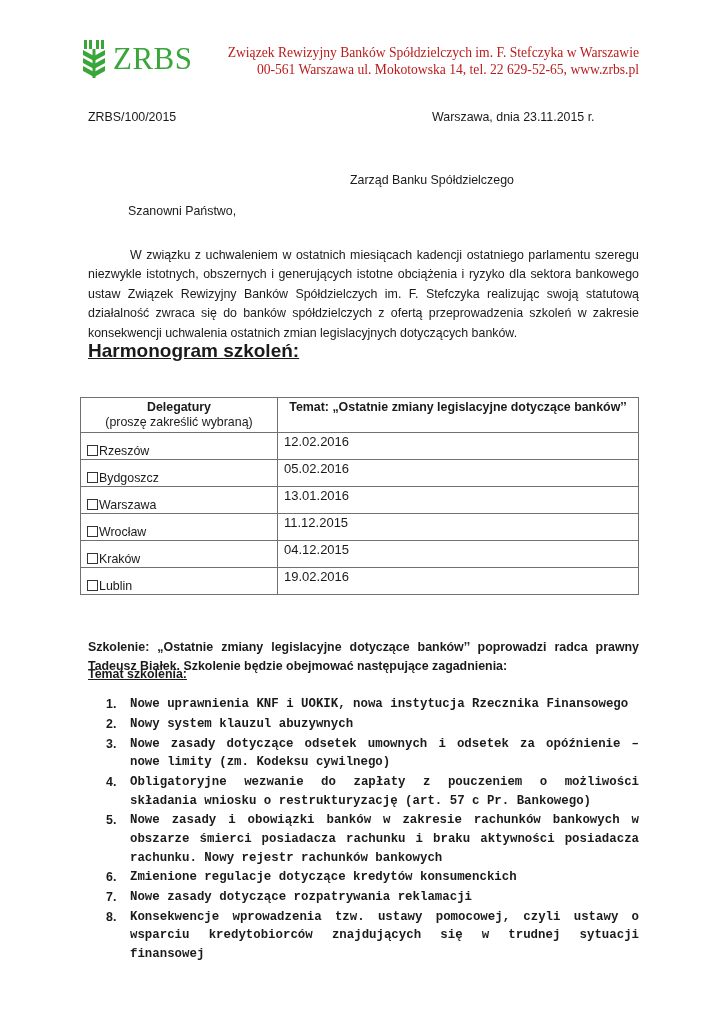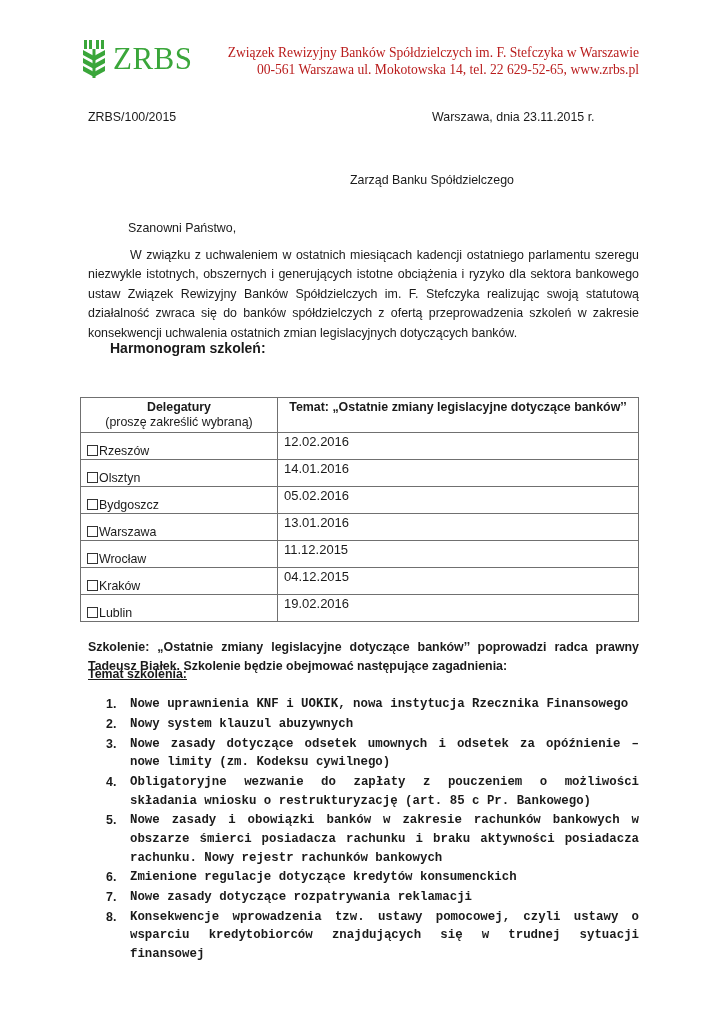--- a/index.html
+++ b/index.html
@@ -7,21 +7,21 @@
        font-family:"Liberation Sans",sans-serif;color:#1a1a1a;}
   .abs{position:absolute;}
   .logo{left:83px;top:40px;display:flex;align-items:center;}
   .logo-icon{width:22px;height:38px;}
   .logo-text{font-family:"Liberation Serif",serif;color:#3aa63a;font-size:31px;letter-spacing:0.5px;margin-left:8px;line-height:38px;}
   .org{right:86px;top:44px;text-align:right;font-family:"Liberation Serif",serif;font-size:13.6px;line-height:17px;color:#b91c1c;}
   .org div{white-space:nowrap;}
   .t{font-size:12.4px;line-height:18px;white-space:nowrap;}
   .para{left:88px;width:551px;top:246px;font-size:12.4px;line-height:19.4px;text-align:justify;}
   .para .ind{display:inline-block;width:42px;}
-  .h-sched{left:88px;top:340px;font-size:14px;font-weight:bold;margin-left:22px;}
+  .h-sched{left:88px;top:340px;font-size:19px;font-weight:bold;text-decoration:underline;}
   table.sched{position:absolute;left:80px;top:397px;width:559px;border-collapse:collapse;font-size:12.4px;}
   table.sched td,table.sched th{border:1.3px solid #707070;padding:0;}
   table.sched th{height:32px;font-weight:bold;vertical-align:top;padding-top:2px;line-height:15px;}
   table.sched th .sub{font-weight:normal;}
   table.sched th.c1{width:196px;}
   table.sched td{height:26px;position:relative;}
   .city{position:absolute;left:6px;bottom:1px;}
   .box{display:inline-block;width:9px;height:9px;border:1px solid #333;margin-right:1px;vertical-align:-1px;}
   .date{position:absolute;left:6px;top:1px;font-size:13px;}
   .temat-h{left:88px;top:621px;font-size:12.4px;font-weight:bold;text-decoration:underline;margin-top:46px;}
@@ -51,21 +51,21 @@
 </div>
 
 <div class="abs org">
   <div>Związek  Rewizyjny Banków Spółdzielczych im. F. Stefczyka w Warszawie</div>
   <div>00-561 Warszawa ul. Mokotowska 14, tel. 22 629-52-65, www.zrbs.pl</div>
 </div>
 
 <div class="abs t" style="left:88px;top:108px;">ZRBS/100/2015</div>
 <div class="abs t" style="left:432px;top:108px;">Warszawa, dnia 23.11.2015 r.</div>
 <div class="abs t" style="left:350px;top:171px;text-align:right;">Zarząd Banku Spółdzielczego</div>
-<div class="abs t" style="left:128px;top:202px;margin-top:17px;">Szanowni Państwo,</div>
+<div class="abs t" style="left:128px;top:202px;">Szanowni Państwo,</div>
 
 <div class="abs para"><span class="ind"></span><span>W związku z uchwaleniem w ostatnich miesiącach kadencji ostatniego parlamentu szeregu niezwykle istotnych, obszernych i generujących istotne obciążenia i ryzyko dla sektora bankowego ustaw Związek Rewizyjny Banków Spółdzielczych im. F. Stefczyka realizując swoją statutową działalność zwraca się do banków spółdzielczych z ofertą przeprowadzenia szkoleń w zakresie konsekwencji uchwalenia ostatnich zmian legislacyjnych dotyczących banków.</span></div>
 
 <div class="abs h-sched">Harmonogram szkoleń:</div>
 
 <table class="sched">
   <thead>
     <tr>
       <th class="c1">
         <div>Delegatury</div>
@@ -74,28 +74,20 @@
       <th>Temat: „Ostatnie zmiany legislacyjne dotyczące banków’’</th>
     </tr>
   </thead>
   <tbody id="sched-body">
       <tr>
         <td>
           <span class="city"><span class="box"></span><span>Rzeszów</span></span>
         </td>
         <td>
           <span class="date">12.02.2016</span>
-        </td>
-      </tr>
-      <tr>
-        <td>
-          <span class="city"><span class="box"></span><span>Olsztyn</span></span>
-        </td>
-        <td>
-          <span class="date">14.01.2016</span>
         </td>
       </tr>
       <tr>
         <td>
           <span class="city"><span class="box"></span><span>Bydgoszcz</span></span>
         </td>
         <td>
           <span class="date">05.02.2016</span>
         </td>
       </tr>
@@ -145,21 +137,21 @@
     <li>
       <span class="num">2.</span>
       <span class="txt">Nowy system klauzul abuzywnych</span>
     </li>
     <li>
       <span class="num">3.</span>
       <span class="txt">Nowe zasady dotyczące odsetek umownych i odsetek za opóźnienie – nowe limity (zm. Kodeksu cywilnego)</span>
     </li>
     <li>
       <span class="num">4.</span>
-      <span class="txt">Obligatoryjne wezwanie do zapłaty z pouczeniem o możliwości składania wniosku o restrukturyzację (art. 85 c Pr. Bankowego)</span>
+      <span class="txt">Obligatoryjne wezwanie do zapłaty z pouczeniem o możliwości składania wniosku o restrukturyzację (art. 57 c Pr. Bankowego)</span>
     </li>
     <li>
       <span class="num">5.</span>
       <span class="txt">Nowe zasady i obowiązki banków w zakresie rachunków bankowych w obszarze śmierci posiadacza rachunku i braku aktywności posiadacza rachunku. Nowy rejestr rachunków bankowych</span>
     </li>
     <li>
       <span class="num">6.</span>
       <span class="txt">Zmienione regulacje dotyczące kredytów konsumenckich</span>
     </li>
     <li>

